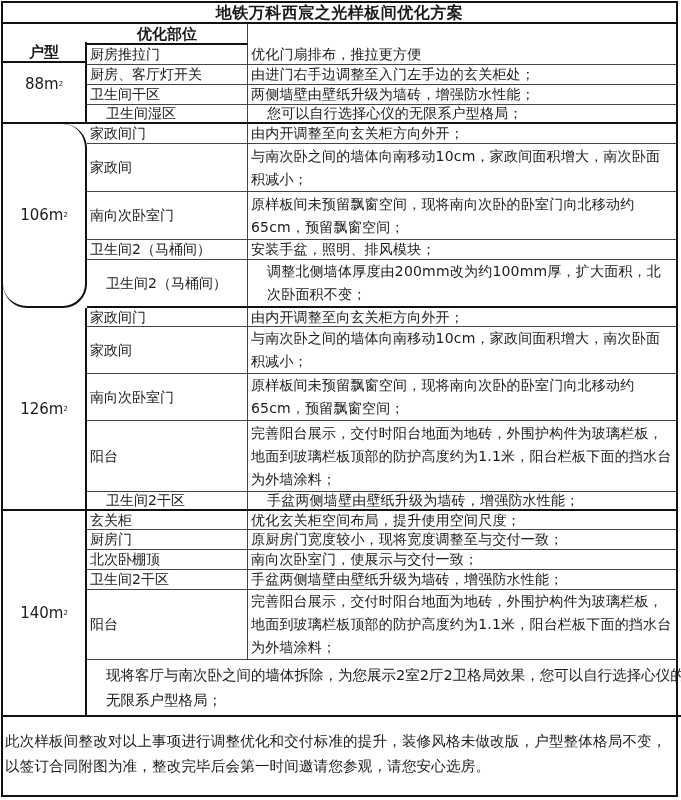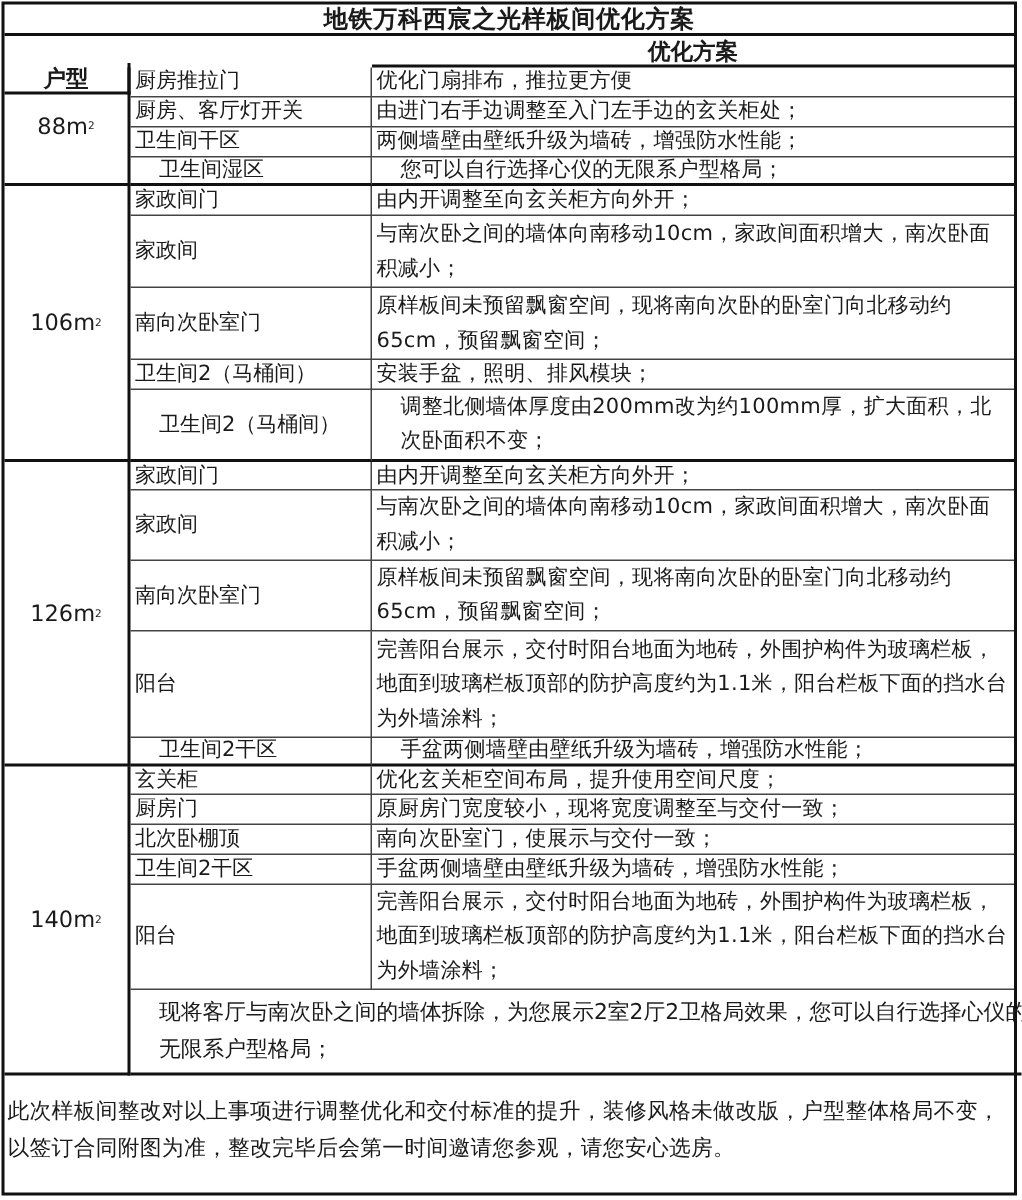--- a/index.html
+++ b/index.html
@@ -28,37 +28,37 @@
             padding: 12px 2px 0 2px; letter-spacing: 0.2px; }
 </style>
 </head>
 <body>
 
 <div class="sheet">
 
   <div class="abs title">地铁万科西宸之光样板间优化方案</div>
 
   <div class="abs hdr c1">户型</div>
-  <div class="abs hdr c3">优化方案</div>
+  <div class="abs hdr c2">优化部位</div>
 
   <div class="abs unit" style="top:42px;height:79px;">
     <span>88</span>
       <span>m</span>
       <sup>2</sup>
   </div>
   <div class="abs cell part" style="top:42px;height:20px;">厨房推拉门</div>
   <div class="abs cell plan" style="top:42px;height:20px;">优化门扇排布，推拉更方便</div>
   <div class="abs cell part" style="top:62px;height:20px;">厨房、客厅灯开关</div>
   <div class="abs cell plan" style="top:62px;height:20px;">由进门右手边调整至入门左手边的玄关柜处；</div>
   <div class="abs cell part" style="top:82px;height:20px;">卫生间干区</div>
   <div class="abs cell plan" style="top:82px;height:20px;">两侧墙壁由壁纸升级为墙砖，增强防水性能；</div>
   <div class="abs cell part lastrow" style="top:102px;height:19px;">卫生间湿区</div>
   <div class="abs cell plan lastrow" style="top:102px;height:19px;">您可以自行选择心仪的无限系户型格局；</div>
 
-  <div class="abs unit" style="top:121px;height:184px;">
+  <div class="abs unit" style="top:121px;height:184px;border-radius:24px;">
     <span>106</span>
       <span>m</span>
       <sup>2</sup>
   </div>
   <div class="abs cell part" style="top:121px;height:20px;">家政间门</div>
   <div class="abs cell plan" style="top:121px;height:20px;">由内开调整至向玄关柜方向外开；</div>
   <div class="abs cell part" style="top:141px;height:48px;">家政间</div>
   <div class="abs cell plan" style="top:141px;height:48px;">与南次卧之间的墙体向南移动10cm，家政间面积增大，南次卧面积减小；</div>
   <div class="abs cell part" style="top:189px;height:48px;">南向次卧室门</div>
   <div class="abs cell plan" style="top:189px;height:48px;">原样板间未预留飘窗空间，现将南向次卧的卧室门向北移动约65cm，预留飘窗空间；</div>

